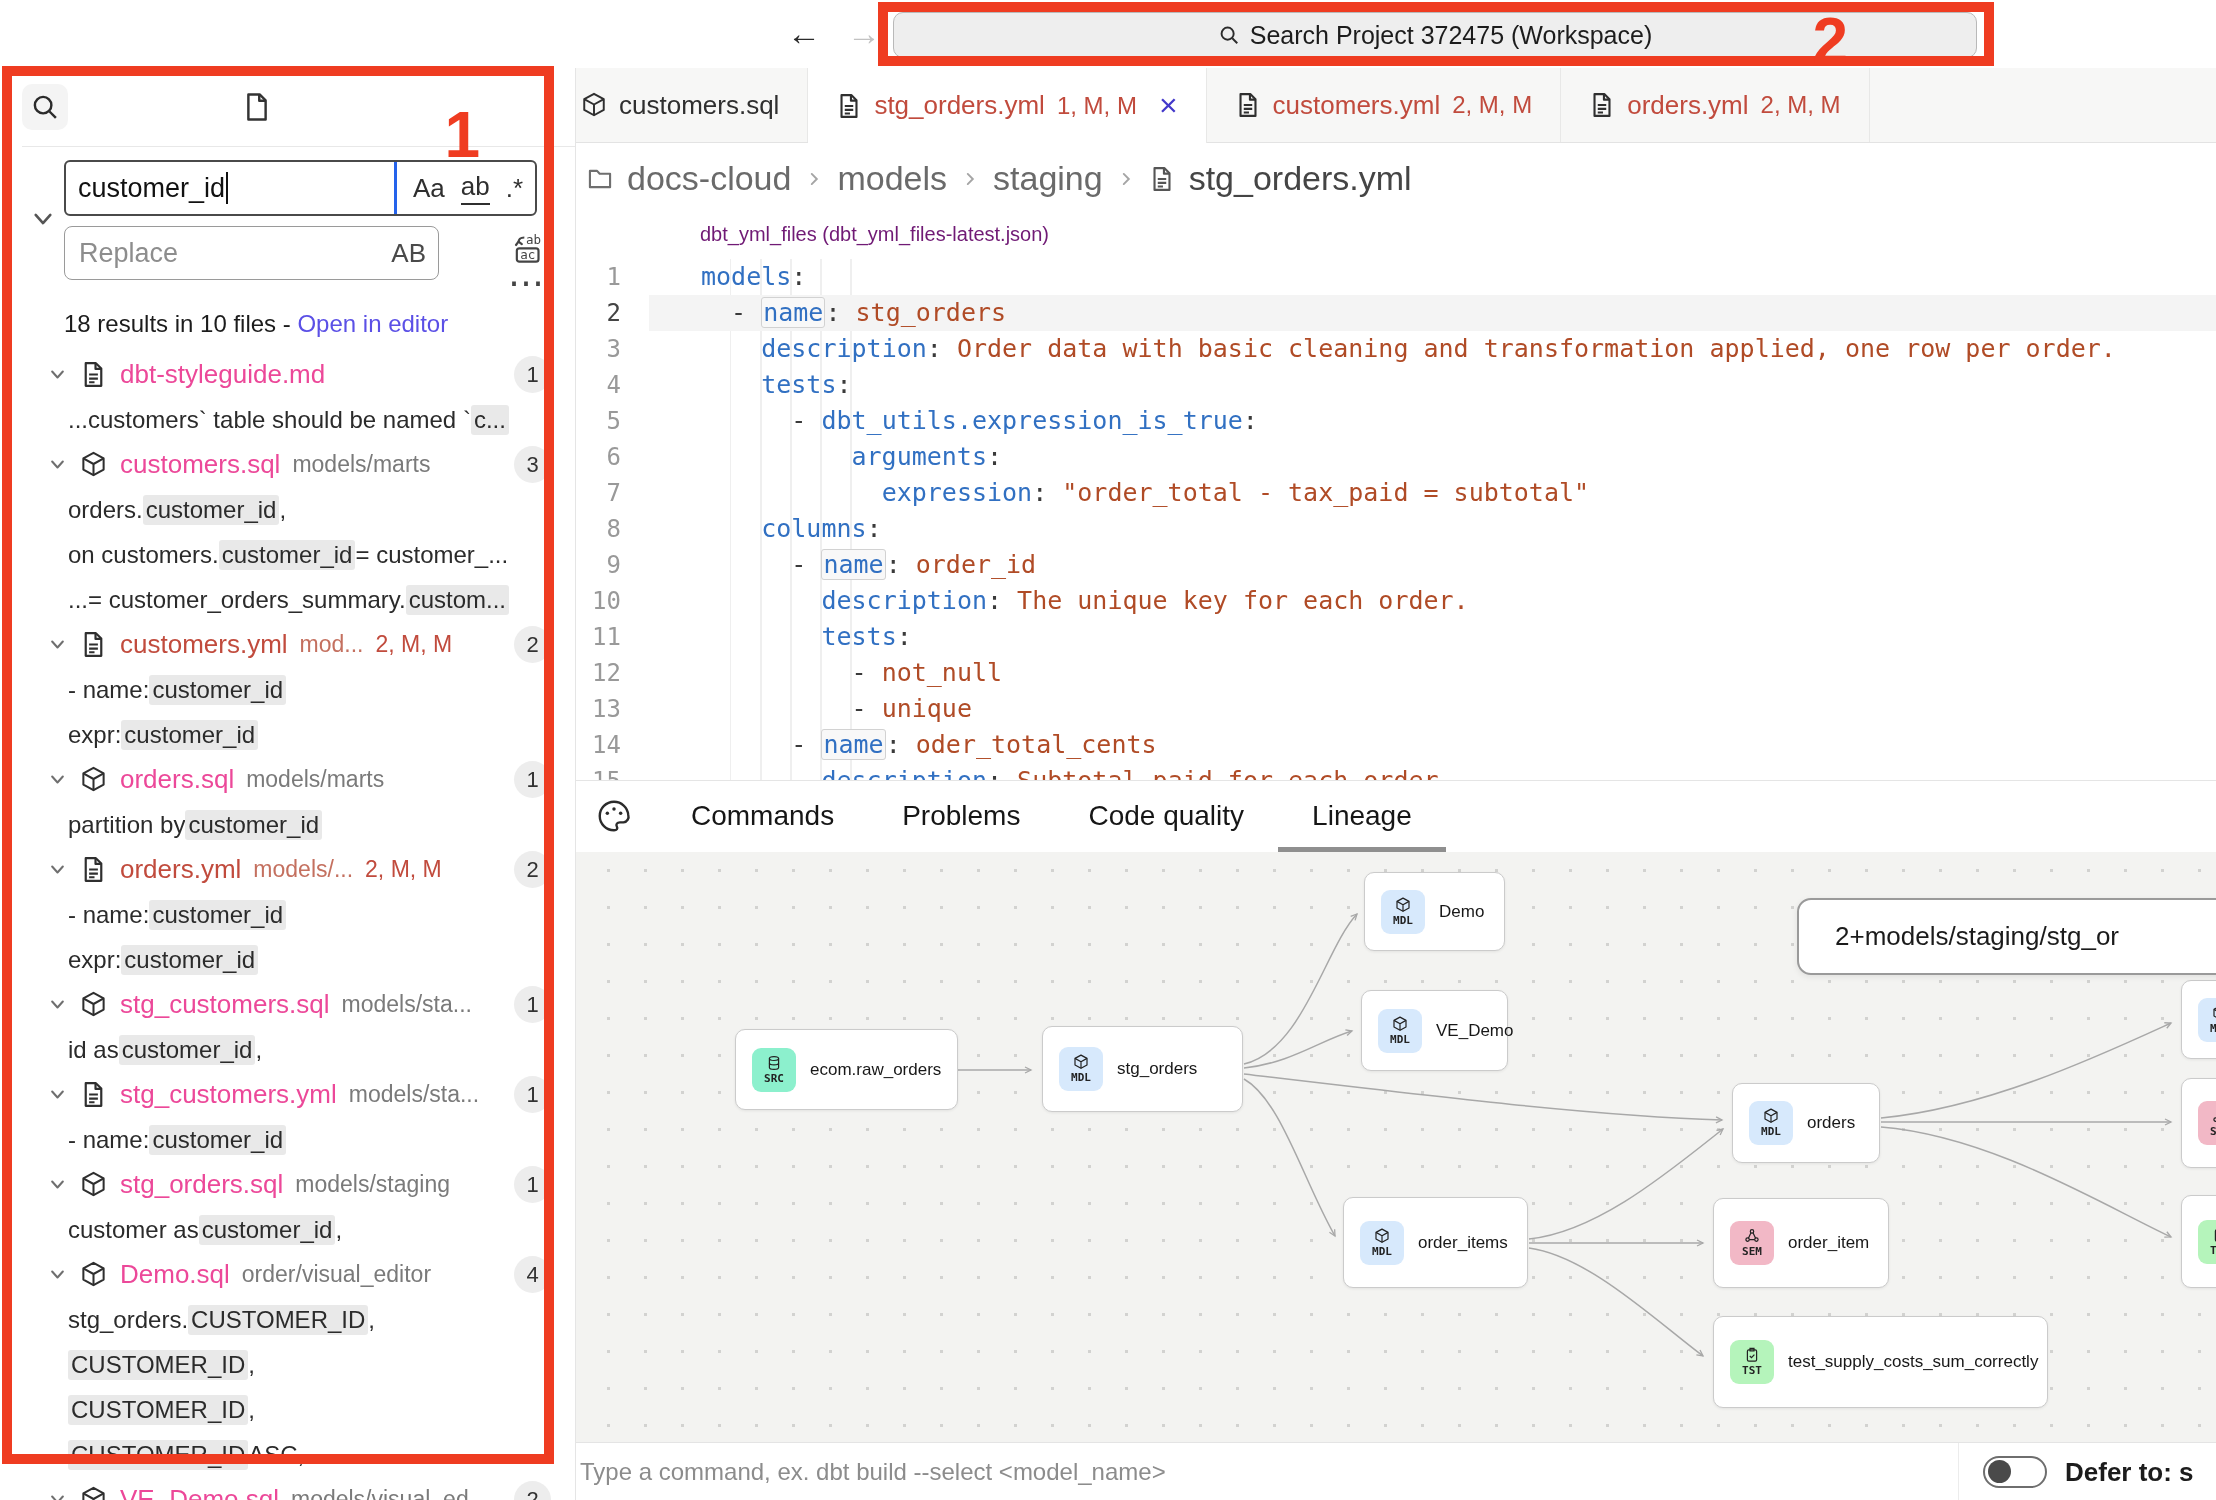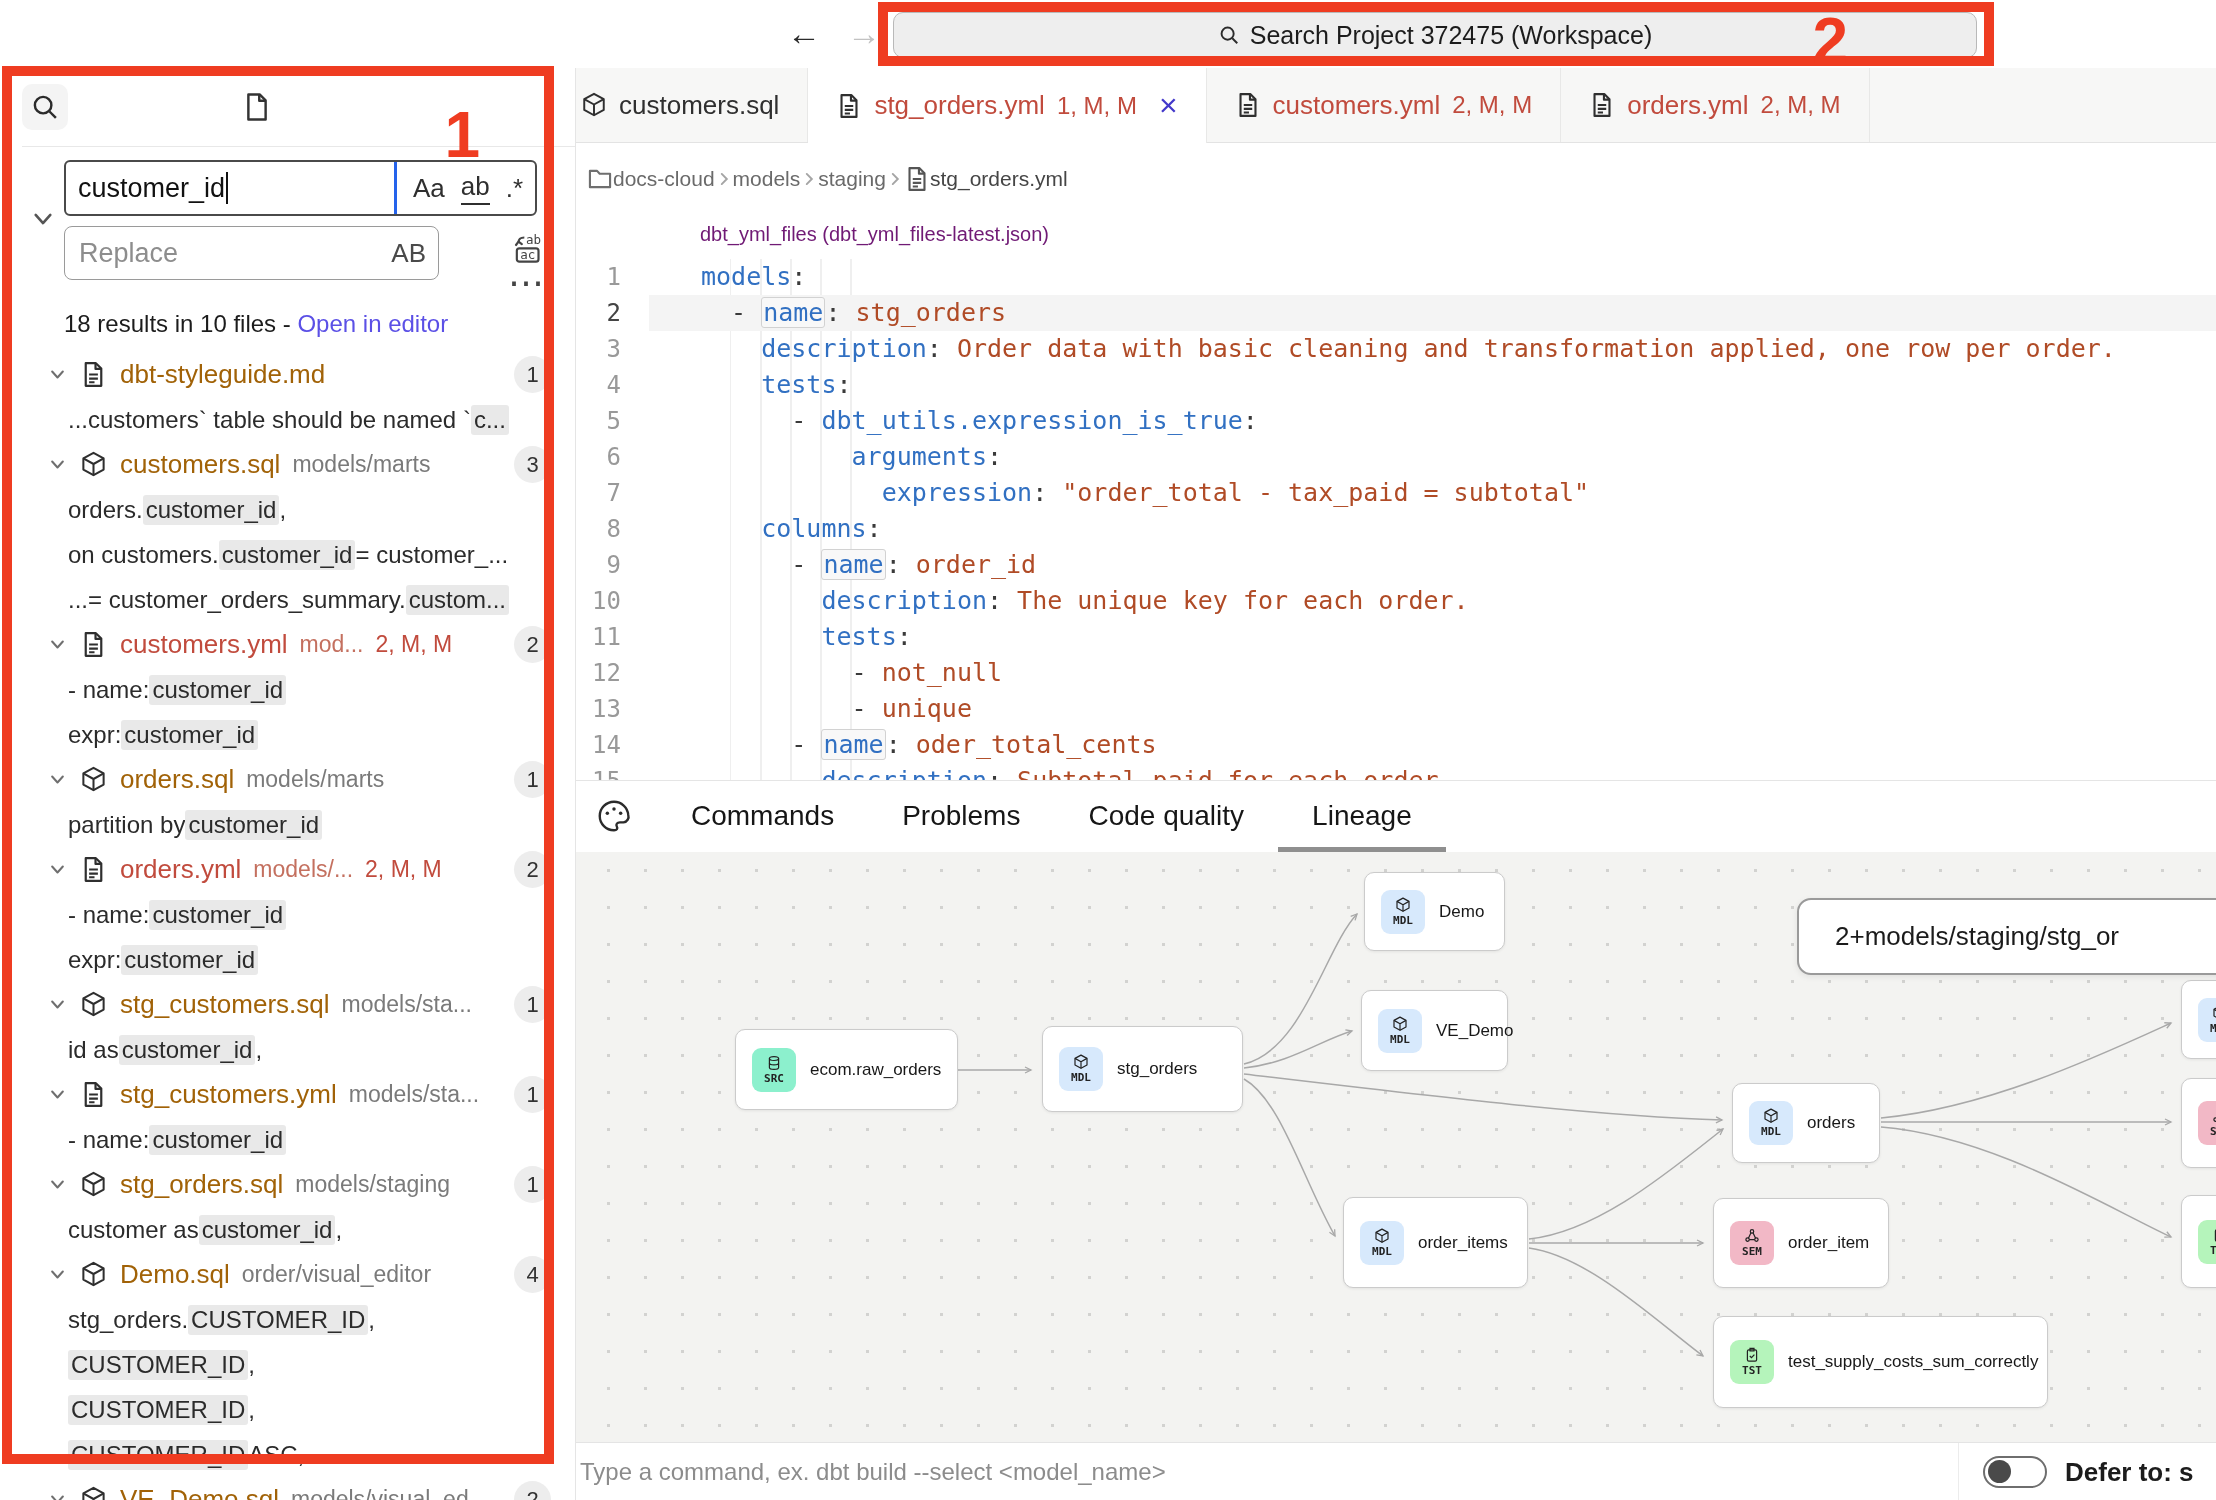--- a/index.html
+++ b/index.html
@@ -37,36 +37,36 @@
   .rall{position:absolute;left:484px;top:230px;width:40px;height:40px;cursor:pointer;}
   .dots{position:absolute;left:486px;top:262px;font-size:36px;color:#444;letter-spacing:2px;cursor:pointer;}
   .summary{position:absolute;left:42px;top:310px;font-size:24px;color:#1c1c1c;white-space:nowrap;}
   .summary a{color:#5b50e6;text-decoration:none;cursor:pointer;}
   #results{position:absolute;left:0;top:352px;right:0;bottom:0;}
   .srow{position:relative;height:45px;display:flex;align-items:center;white-space:nowrap;overflow:hidden;cursor:pointer;}
   .srow.file{padding-left:26px;}
   .srow.match{padding-left:46px;font-size:24px;color:#2b2b2b;}
   .chv{width:19px;height:19px;display:inline-flex;flex:none;}
   .fic{width:27px;height:27px;display:inline-flex;margin-left:13px;flex:none;}
-  .fname{margin-left:13px;font-size:26px;color:#a16207;}
+  .fname{margin-left:13px;font-size:26px;color:#ec4899;}
   .fpath{margin-left:12px;font-size:23px;color:#7a7a7a;}
   .fflags{margin-left:12px;font-size:23px;color:#c14b3d;}
   .red .fname{color:#c14b3d;}
   .red .fpath{color:#c4705f;}
   .badge{position:absolute;right:24px;top:4px;min-width:37px;height:37px;border-radius:19px;background:#ededed;color:#333;font-size:22px;display:flex;align-items:center;justify-content:center;padding:0 6px;box-sizing:border-box;}
   .hl{background:#e9e9e9;border-radius:3px;padding:1px 3px;}
   
   .tabstrip{position:absolute;left:553px;top:68px;width:1663px;height:74px;background:#f7f7f6;display:flex;border-bottom:1px solid #e3e3e3;box-sizing:content-box;z-index:3;}
   .tab{display:flex;align-items:center;gap:12px;padding:0 28px;border-right:1px solid #e8e8e7;font-size:26px;color:#2f2f2f;height:74px;box-sizing:border-box;cursor:pointer;flex:none;}
   .tab .tic{width:26px;height:26px;display:inline-flex;flex:none;}
   .tab.active{background:#fff;height:75px;z-index:2;}
   .tab .tflags{font-size:24px;}
   .tab.redtab,.tab.redtab .tflags{color:#c14b3d;}
   .tab .closex{font-size:32px;color:#4338ca;margin-left:10px;cursor:pointer;}
-  .breadcrumb{position:absolute;left:553px;top:142px;width:1663px;height:73px;background:#fff;display:flex;align-items:center;padding-left:34px;font-size:21px;color:#6a6a6a;box-sizing:border-box;}
+  .breadcrumb{position:absolute;left:553px;top:142px;width:1663px;height:73px;background:#fff;display:flex;align-items:center;padding-left:34px;gap:14px;font-size:34px;color:#6a6a6a;box-sizing:border-box;}
   .breadcrumb .bic{width:26px;height:26px;display:inline-flex;}
   .breadcrumb .bsep{width:18px;height:18px;display:inline-flex;}
   .breadcrumb .bfile{color:#454545;}
   .editor{position:absolute;left:553px;top:215px;width:1663px;height:565px;background:#fff;overflow:hidden;}
   .enote{position:absolute;left:147px;top:8px;font-size:20px;color:#701a75;}
   #lines{position:absolute;left:0;top:44px;right:0;}
   .guides{position:absolute;left:177px;top:44px;bottom:-60px;width:122px;background:repeating-linear-gradient(90deg,#efefef 0 1.5px,transparent 1.5px 30.1px);z-index:0;}
   .cl{height:36px;display:flex;position:relative;}
   .cl .curbg{position:absolute;left:96px;right:0;top:0;bottom:0;background:#f4f4f4;}
   .ln{width:96px;min-width:96px;text-align:right;padding-right:28px;box-sizing:border-box;font-family:"DejaVu Sans Mono",monospace;font-size:24px;line-height:36px;color:#999;position:relative;z-index:1;}

